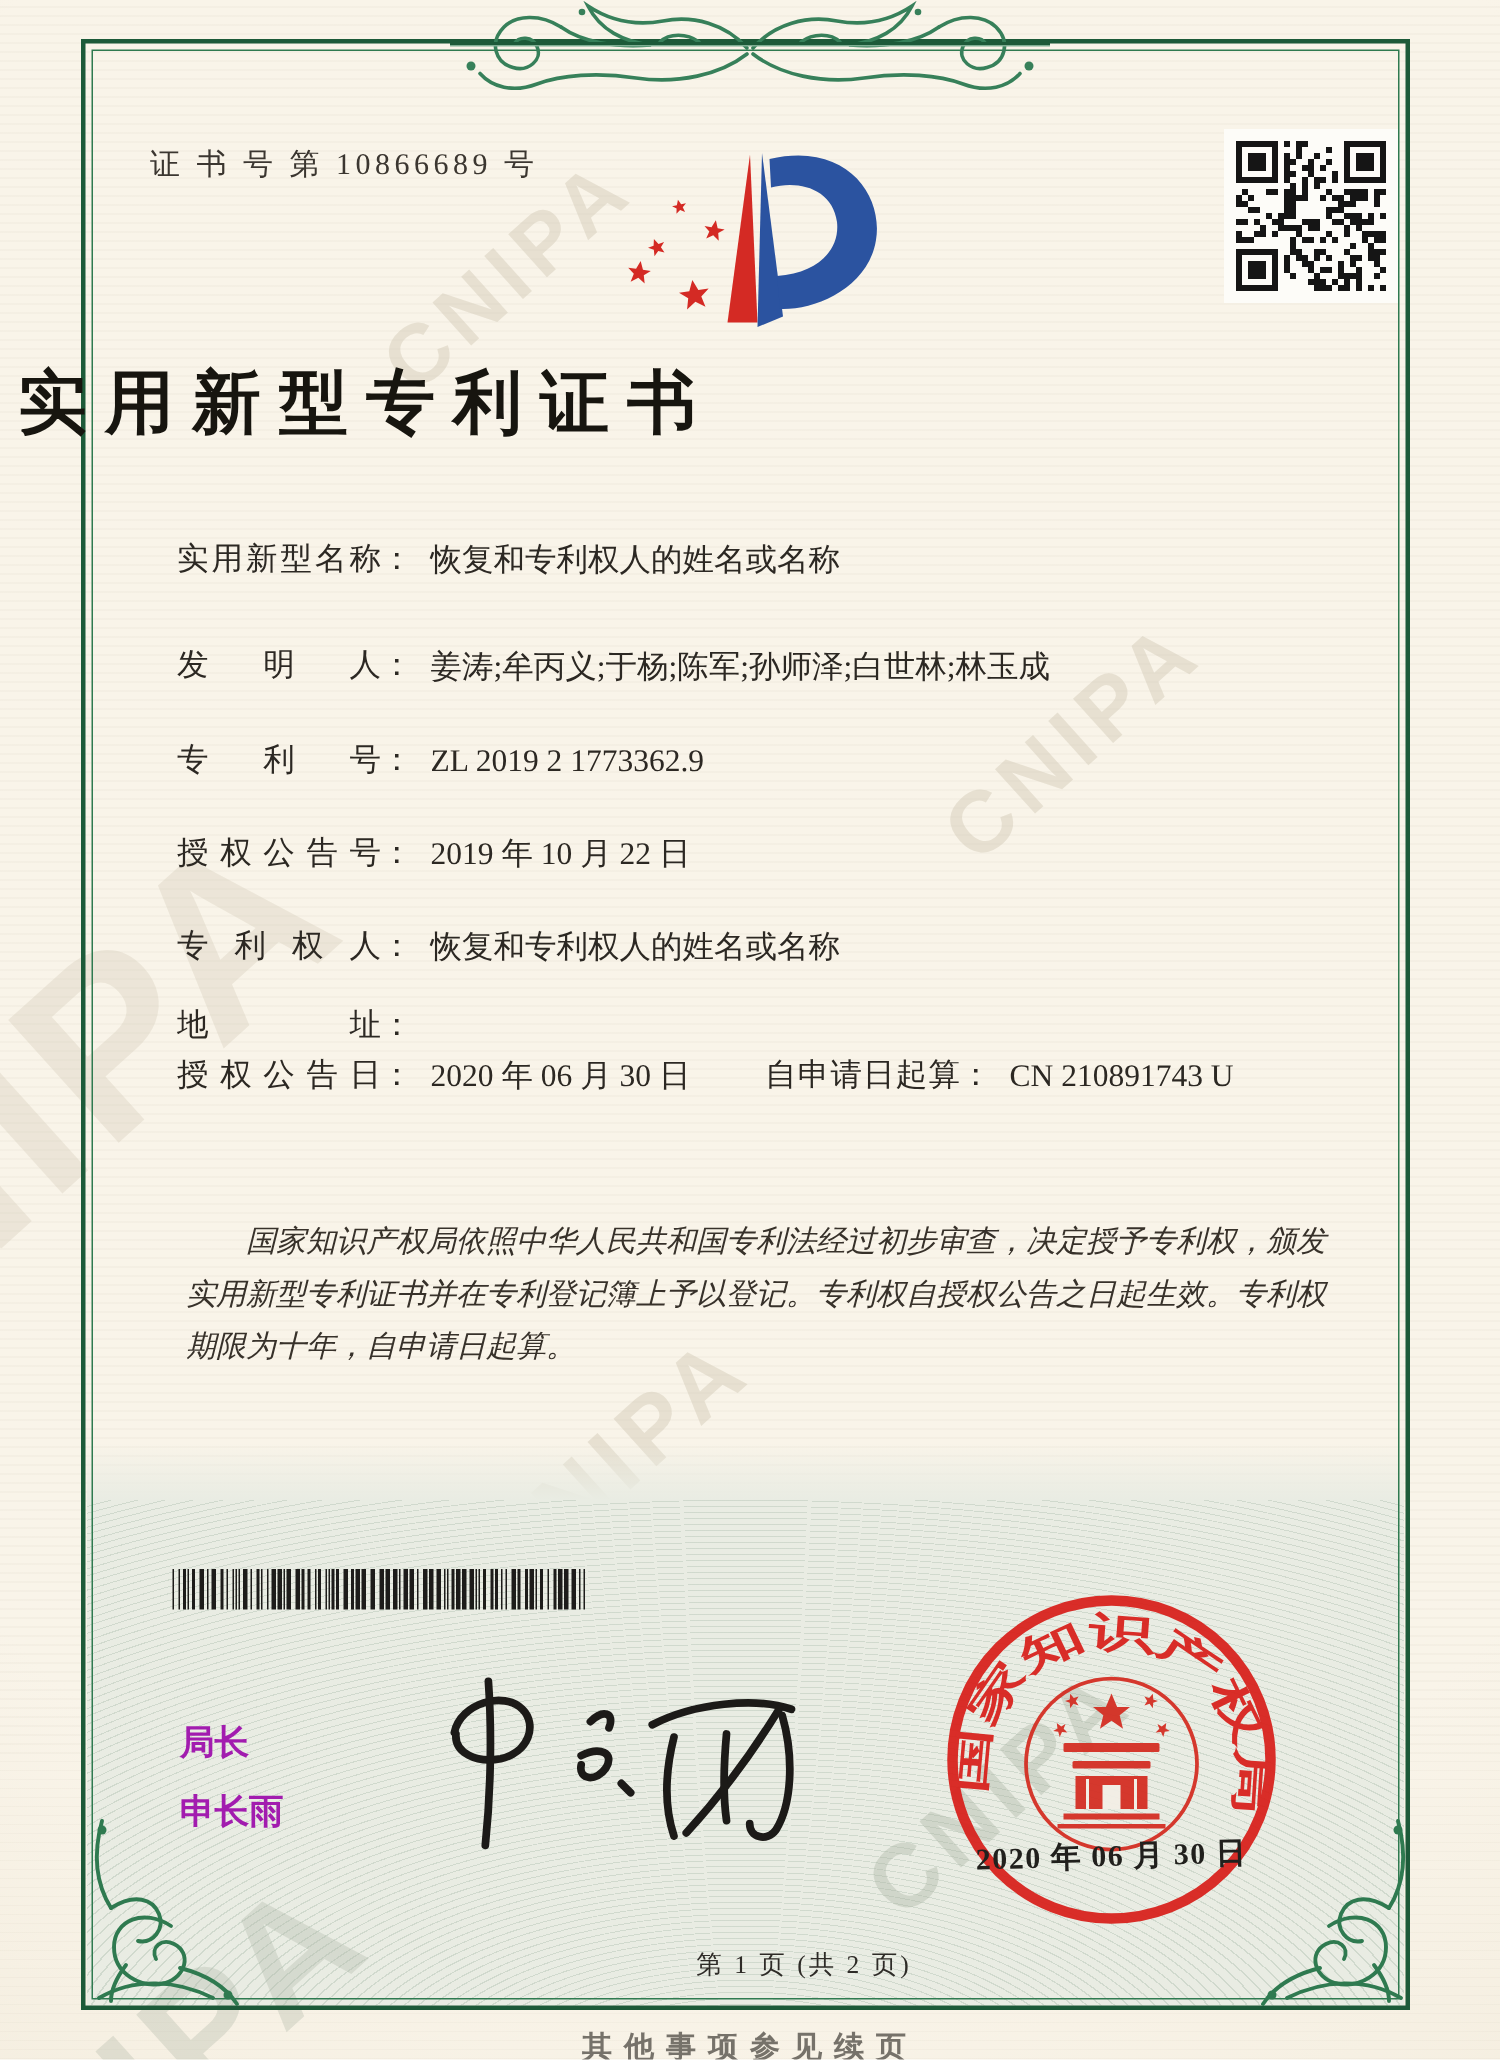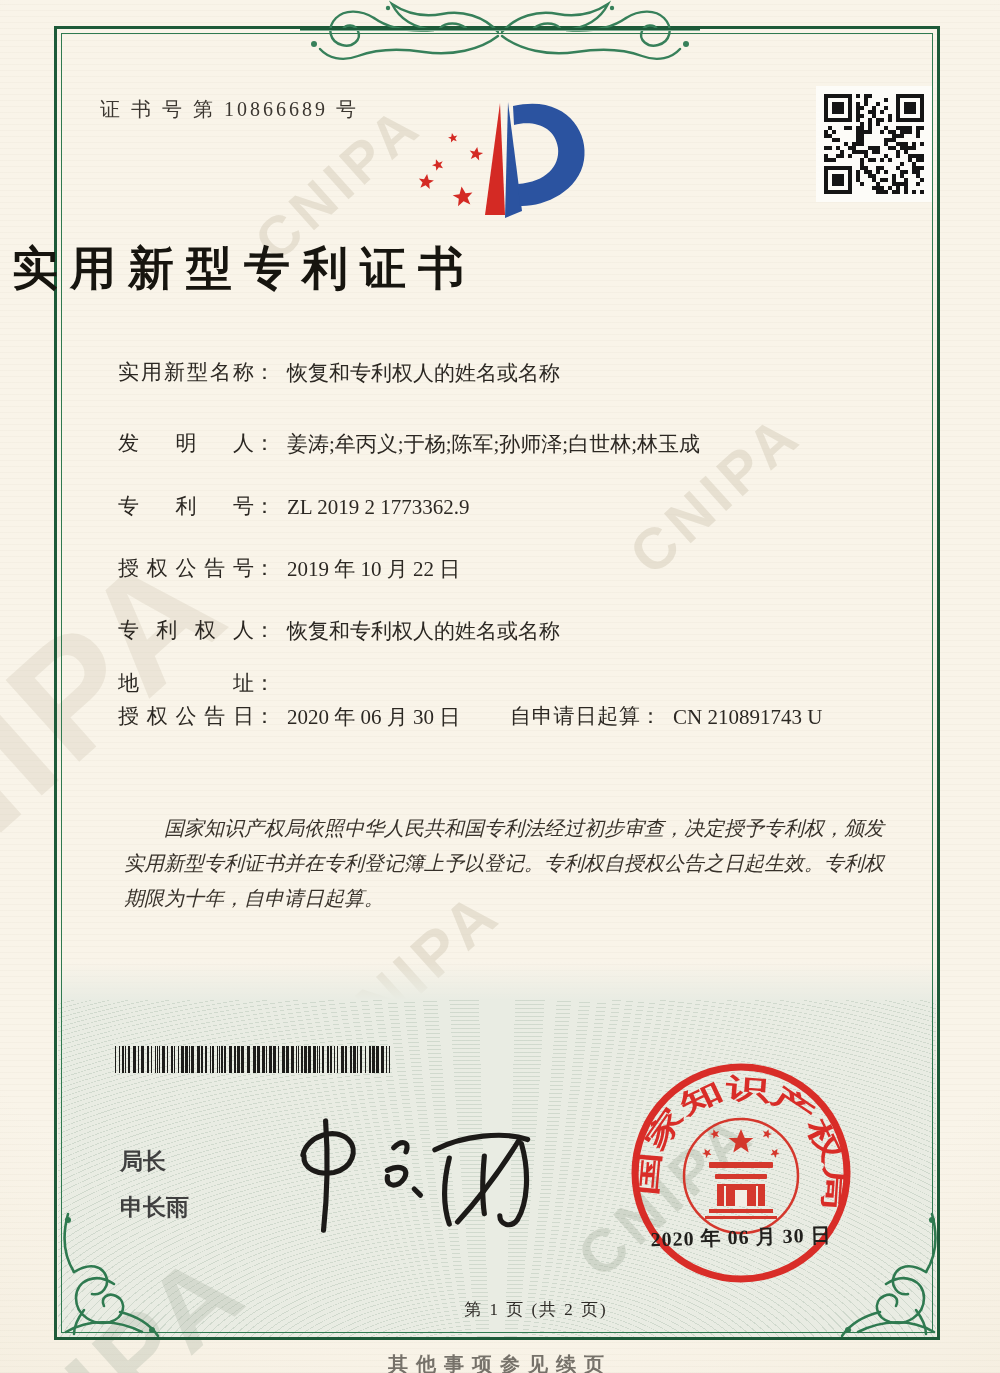--- a/index.html
+++ b/index.html
@@ -68,21 +68,21 @@
   .grant-right{position:absolute;left:392px;top:0;display:flex;}
   .grant-right .flabel{width:130px;flex-basis:130px;}
   
   .paras{position:absolute;left:112px;top:799px;width:788px;
     font-size:20px;line-height:35px;font-style:italic;color:#37312a;}
   .paras p{margin:12px;text-indent:2em;}
   
   .barcode{position:absolute;left:115px;top:1046px;width:282px;height:27px;}
   .barcode div{position:absolute;top:0;height:100%;background:#1d1c1a;}
   .director{position:absolute;left:120px;top:1138px;font-family:"Liberation Sans",sans-serif;
-    font-weight:bold;font-size:23px;color:#404040;line-height:46px;}
+    font-weight:bold;font-size:23px;color:#a21caf;line-height:46px;}
   .sig{position:absolute;left:272px;top:1108px;width:268px;height:130px;}
   .seal{position:absolute;left:626px;top:1058px;width:230px;height:230px;opacity:.93;}
   .seal-date{
     position:absolute;left:626px;top:1224px;width:230px;text-align:center;
     font-size:20px;font-weight:bold;letter-spacing:1px;color:#21201d;transform:rotate(-1.5deg);
   }
   .footer{position:absolute;left:0;top:1298px;width:100%;text-align:center;
     font-size:17px;color:#2e2b27;letter-spacing:2px;padding-left:36px;}
   .cut-note{
     position:absolute;left:0;top:1351px;width:100%;text-align:center;

